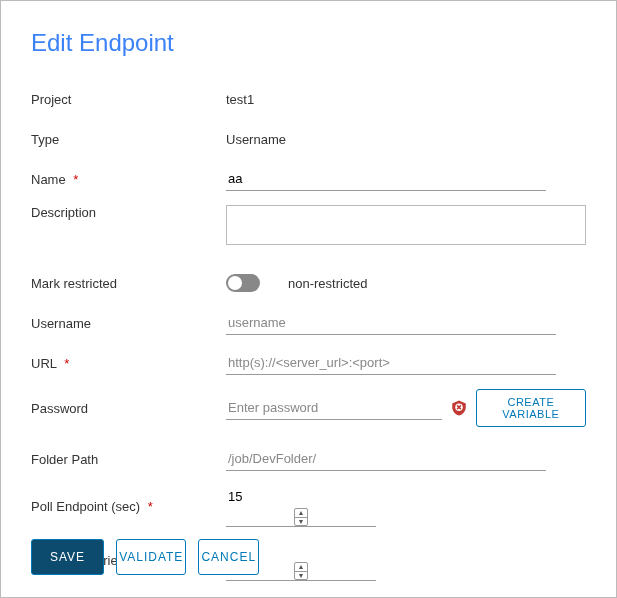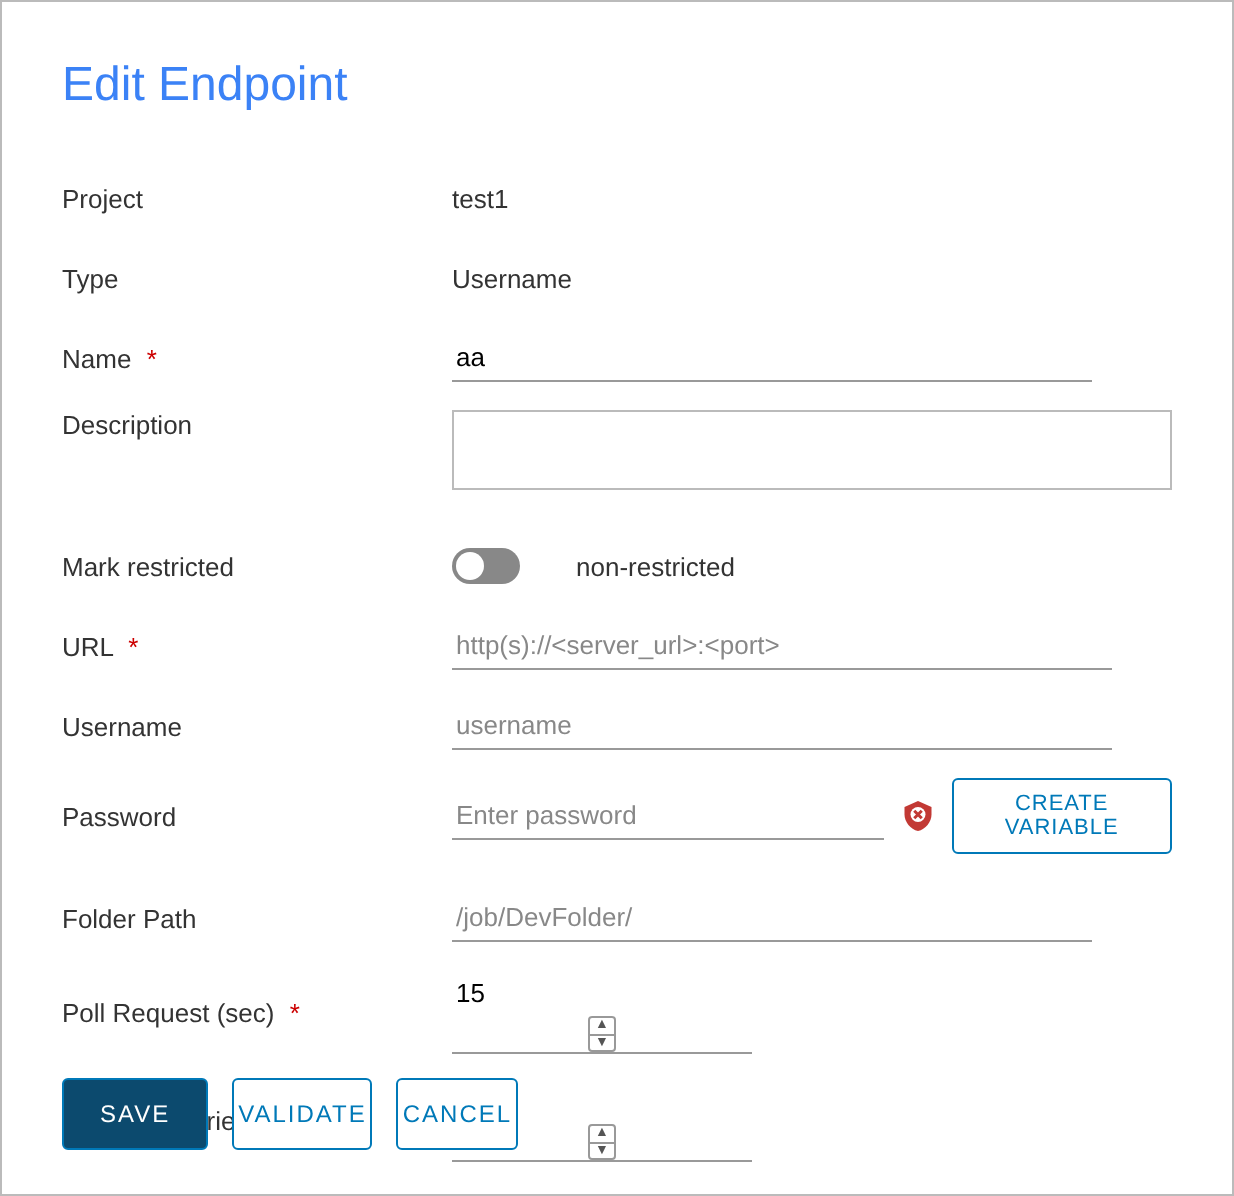--- a/index.html
+++ b/index.html
@@ -125,33 +125,33 @@
       <div class="label">Mark restricted</div>
       <div class="field-wrap">
         <div class="toggle">
           <div class="knob"></div>
         </div>
         <span class="toggle-label">non-restricted</span>
       </div>
     </div>
 
     <div class="row">
+      <div class="label">Username</div>
+      <div class="field-wrap">
+        <input class="underline-input w-full" placeholder="username" style="">
+      </div>
+    </div>
+
+    <div class="row">
       <div class="label">
         <span>URL</span>
         <span class="req">*</span>
       </div>
       <div class="field-wrap">
         <input class="underline-input w-full" placeholder="http(s)://&lt;server_url&gt;:&lt;port&gt;" style="">
-      </div>
-    </div>
-
-    <div class="row">
-      <div class="label">Username</div>
-      <div class="field-wrap">
-        <input class="underline-input w-full" placeholder="username" style="">
       </div>
     </div>
 
     <div class="row">
       <div class="label">Password</div>
       <div class="field-wrap">
         <input type="password" class="underline-input w-pass" placeholder="Enter password" style="">
         <span class="shield">
           <svg viewBox="0 0 24 24" width="18" height="18">
               <path fill="#c23934" d="M12 2 L21 6 V11 C21 16 17 21 12 22 C7 21 3 16 3 11 V6 Z"></path>
@@ -167,21 +167,21 @@
 
     <div class="row">
       <div class="label">Folder Path</div>
       <div class="field-wrap">
         <input class="underline-input w-320" placeholder="/job/DevFolder/" style="">
       </div>
     </div>
 
     <div class="row">
       <div class="label">
-        <span>Poll Request (sec)</span>
+        <span>Poll Endpoint (sec)</span>
         <span class="req">*</span>
       </div>
       <div class="field-wrap">
         <div class="num-wrap">
           <input value="15" style="">
           <div class="spinner">
             <div>▲</div>
             <div>▼</div>
           </div>
         </div>

